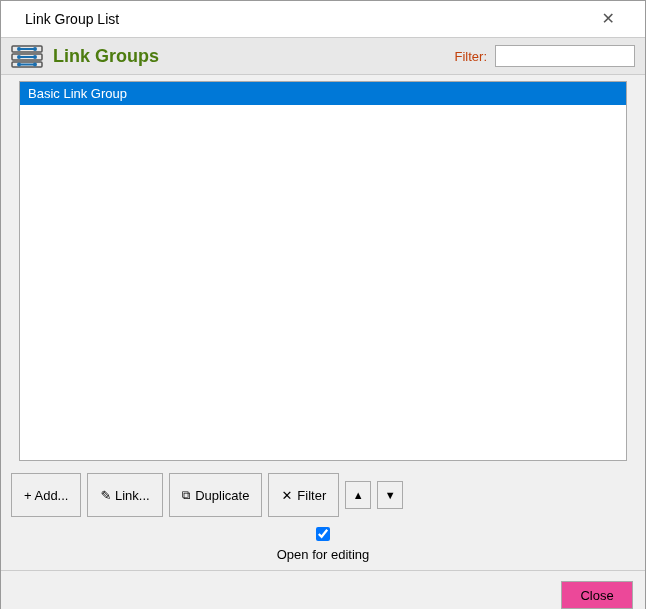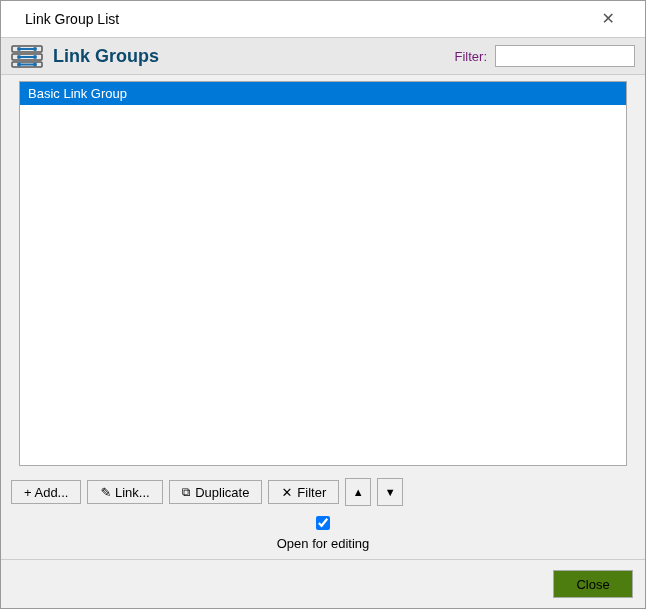--- a/index.html
+++ b/index.html
@@ -56,31 +56,31 @@
       align-items: center;
       gap: 10px;
     }
     .link-groups-icon {
       width: 32px;
       height: 24px;
     }
     .toolbar-label {
       font-size: 18px;
       font-weight: 600;
-      color: #0c4a6e;
+      color: #4d7c0f;
     }
     .toolbar-filter {
       display: flex;
       align-items: center;
       gap: 8px;
       margin-left: auto;
     }
     .filter-label {
       font-size: 13px;
-      color: #701a75;
+      color: #c2410c;
     }
     .filter-input {
       width: 140px;
       height: 22px;
       border: 1px solid #aaa;
       background: #fff;
       padding: 2px 4px;
       font-size: 13px;
     }
     .list-area {
@@ -101,21 +101,21 @@
       background: #0078d7;
       color: #fff;
     }
     .buttons-row {
       display: flex;
       align-items: center;
       gap: 6px;
       padding: 6px 10px;
     }
     .btn {
-      height: 24px;
+      height: 44px;
       padding: 0 12px;
       border: 1px solid #aaa;
       background: #f0f0f0;
       cursor: pointer;
       font-size: 13px;
       display: flex;
       align-items: center;
       gap: 5px;
       white-space: nowrap;
     }
@@ -148,24 +148,24 @@
       color: #000;
     }
     .footer {
       display: flex;
       justify-content: flex-end;
       gap: 8px;
       padding: 10px 12px;
       border-top: 1px solid #ccc;
     }
     .footer-btn {
-      width: 80px;
+      width: 72px;
       height: 28px;
       border: 1px solid #aaa;
-      background: #4d7c0f;
+      background: #ec4899;
       cursor: pointer;
       font-size: 13px;
     }
   </style>
 </head>
 <body>
 
 <div class="dialog">
 
   <div class="title-bar">

